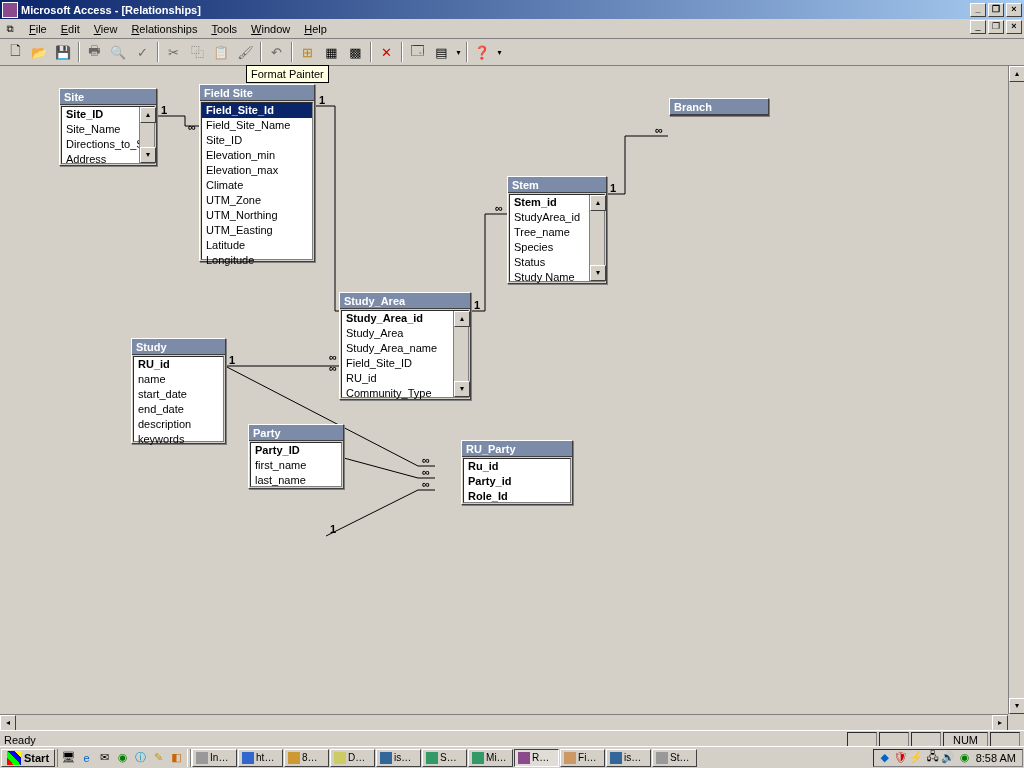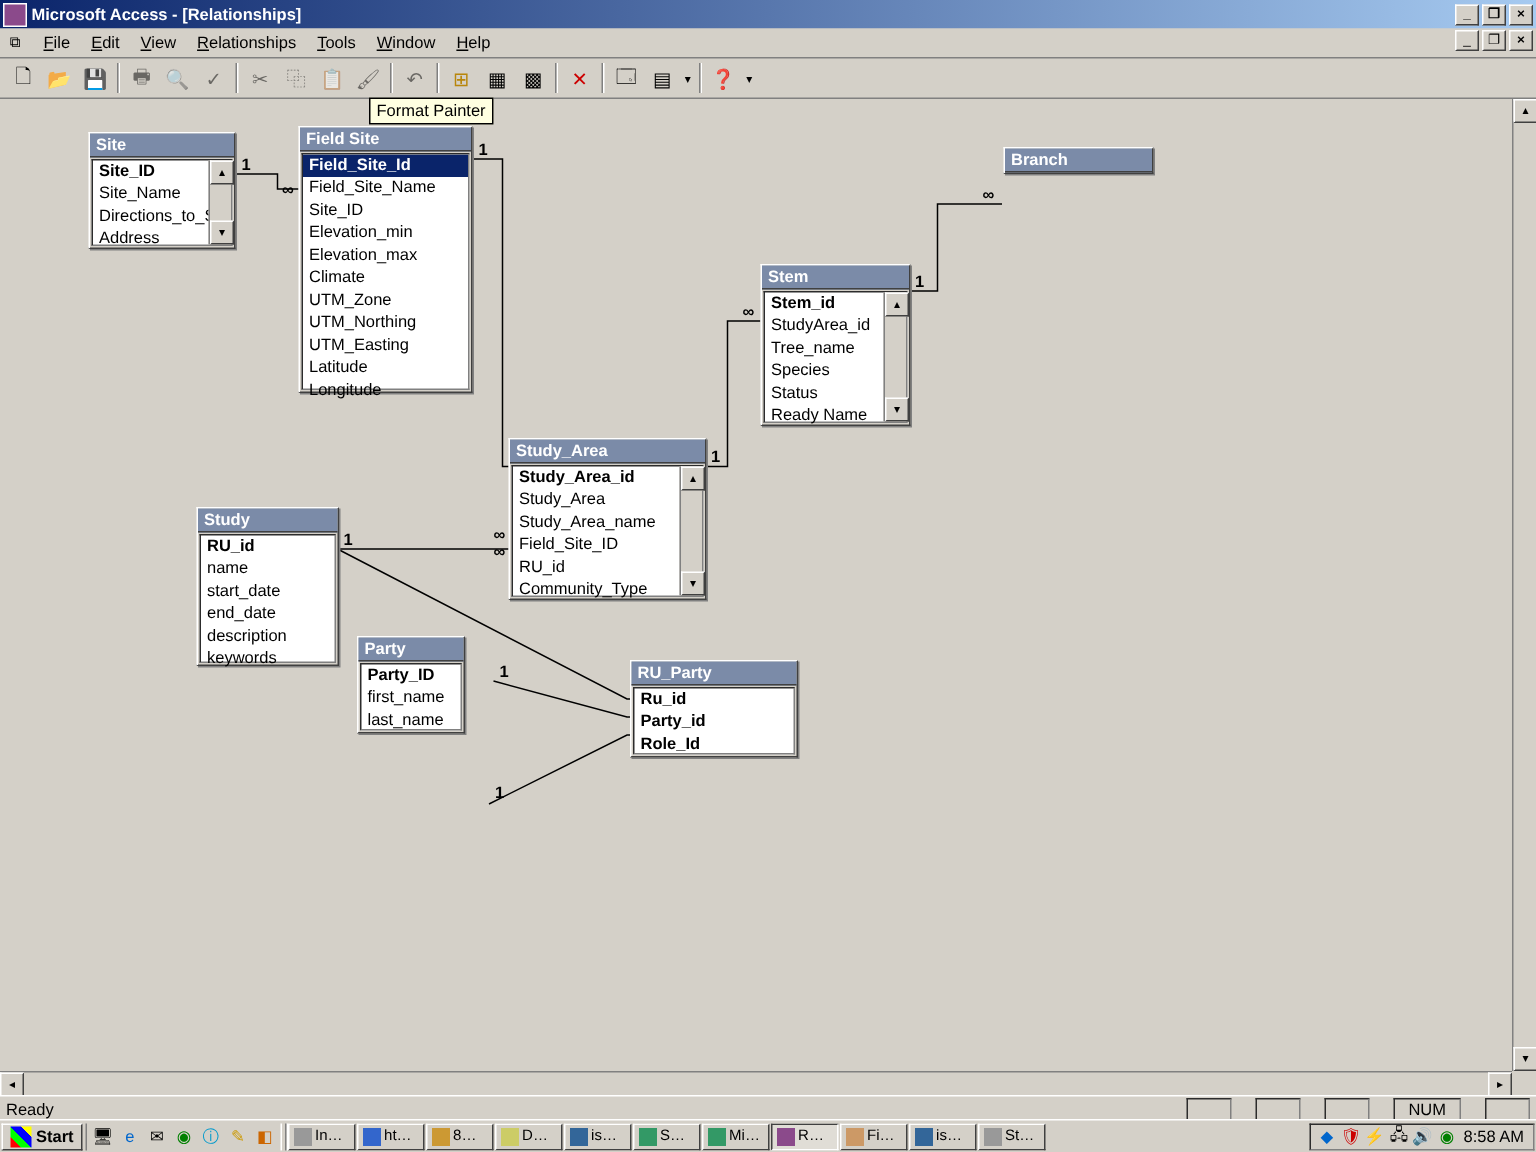--- a/index.html
+++ b/index.html
@@ -49,21 +49,21 @@
 .tbox .trow.sel{background:#0a246a;color:#fff;}
 .tbox .tsb{position:absolute;right:0;top:0;bottom:0;width:15px;background:#d4d0c8;border-left:1px solid #808080;}
 .tbox .tsb .sbtn{left:0;}
 
 
 svg.rels{position:absolute;left:0;top:0;width:100%;height:100%;pointer-events:none;}
 .rlabel{position:absolute;font-size:11px;font-weight:bold;background:transparent;padding:0 1px;}
 
 
 .statusbar{position:absolute;left:0;right:0;bottom:20px;height:18px;background:#d4d0c8;border-top:1px solid #fff;display:flex;align-items:center;padding:0 4px;font-size:11px;}
-.statusbar .cell{border:1px inset #808080;padding:1px 6px;margin-left:16px;min-width:30px;height:16px;line-height:12px;text-align:center;}
+.statusbar .cell{border:1px inset #808080;padding:1px 6px;margin-left:2px;min-width:30px;height:16px;line-height:12px;text-align:center;}
 .statusbar .flex{flex:1;}
 
 
 .taskbar{position:absolute;left:0;right:0;bottom:0;height:22px;background:#d4d0c8;border-top:1px solid #fff;display:flex;align-items:center;padding:1px;}
 .startbtn{background:#d4d0c8;border:1px solid;border-color:#fff #404040 #404040 #fff;padding:1px 5px;font-weight:bold;display:flex;align-items:center;gap:3px;height:18px;}
 .startflag{width:14px;height:14px;background:linear-gradient(45deg,#f00 25%,#0f0 25% 50%,#00f 50% 75%,#ff0 75%);}
 .ql{display:flex;gap:1px;padding:0 2px;border-left:1px solid #808080;border-right:1px solid #fff;margin:0 2px;height:18px;align-items:center;}
 .qlbtn{width:17px;height:17px;display:inline-flex;align-items:center;justify-content:center;font-size:11px;}
 .tasks{display:flex;gap:1px;flex:1;overflow:hidden;height:18px;}
 .taskbtn{background:#d4d0c8;border:1px solid;border-color:#fff #404040 #404040 #fff;padding:1px 3px;min-width:45px;max-width:55px;overflow:hidden;white-space:nowrap;height:18px;display:flex;align-items:center;gap:2px;font-size:10px;}
@@ -224,53 +224,53 @@
             <div class="trow">RU_id</div>
             <div class="trow">Community_Type</div>
           </div>
         <div class="tsb">
           <div class="sbtn" style="top:0">▴</div>
           <div class="sbtn" style="bottom:0">▾</div>
         </div>
       </div>
     </div>
 
-    <div class="tbox" style="left:238px;top:358px;width:72px">
+    <div class="tbox" style="left:248px;top:358px;width:96px">
       <div class="thead">Party</div>
       <div class="tbody" style="height:45px">
           <div class="tlist" id="tb-party">
             <div class="trow bold">Party_ID</div>
             <div class="trow">first_name</div>
             <div class="trow">last_name</div>
           </div>
         </div>
     </div>
 
 
-    <div class="tbox" style="left:420px;top:374px;width:112px">
+    <div class="tbox" style="left:461px;top:374px;width:112px">
       <div class="thead">RU_Party</div>
       <div class="tbody" style="height:45px">
           <div class="tlist" id="tb-ruparty">
             <div class="trow bold">Ru_id</div>
             <div class="trow bold">Party_id</div>
             <div class="trow bold">Role_Id</div>
           </div>
         </div>
     </div>
 
     <div class="tbox" style="left:507px;top:110px;width:100px">
       <div class="thead">Stem</div>
       <div class="tbody" style="height:88px">
         <div class="tlist" id="tb-stem">
             <div class="trow bold">Stem_id</div>
             <div class="trow">StudyArea_id</div>
             <div class="trow">Tree_name</div>
             <div class="trow">Species</div>
             <div class="trow">Status</div>
-            <div class="trow">Ready Name</div>
+            <div class="trow">Study Name</div>
           </div>
         <div class="tsb">
           <div class="sbtn" style="top:0">▴</div>
           <div class="sbtn" style="bottom:0">▾</div>
         </div>
       </div>
     </div>
 
     <div class="tbox" style="left:669px;top:32px;width:100px">
       <div class="thead">Branch</div>

